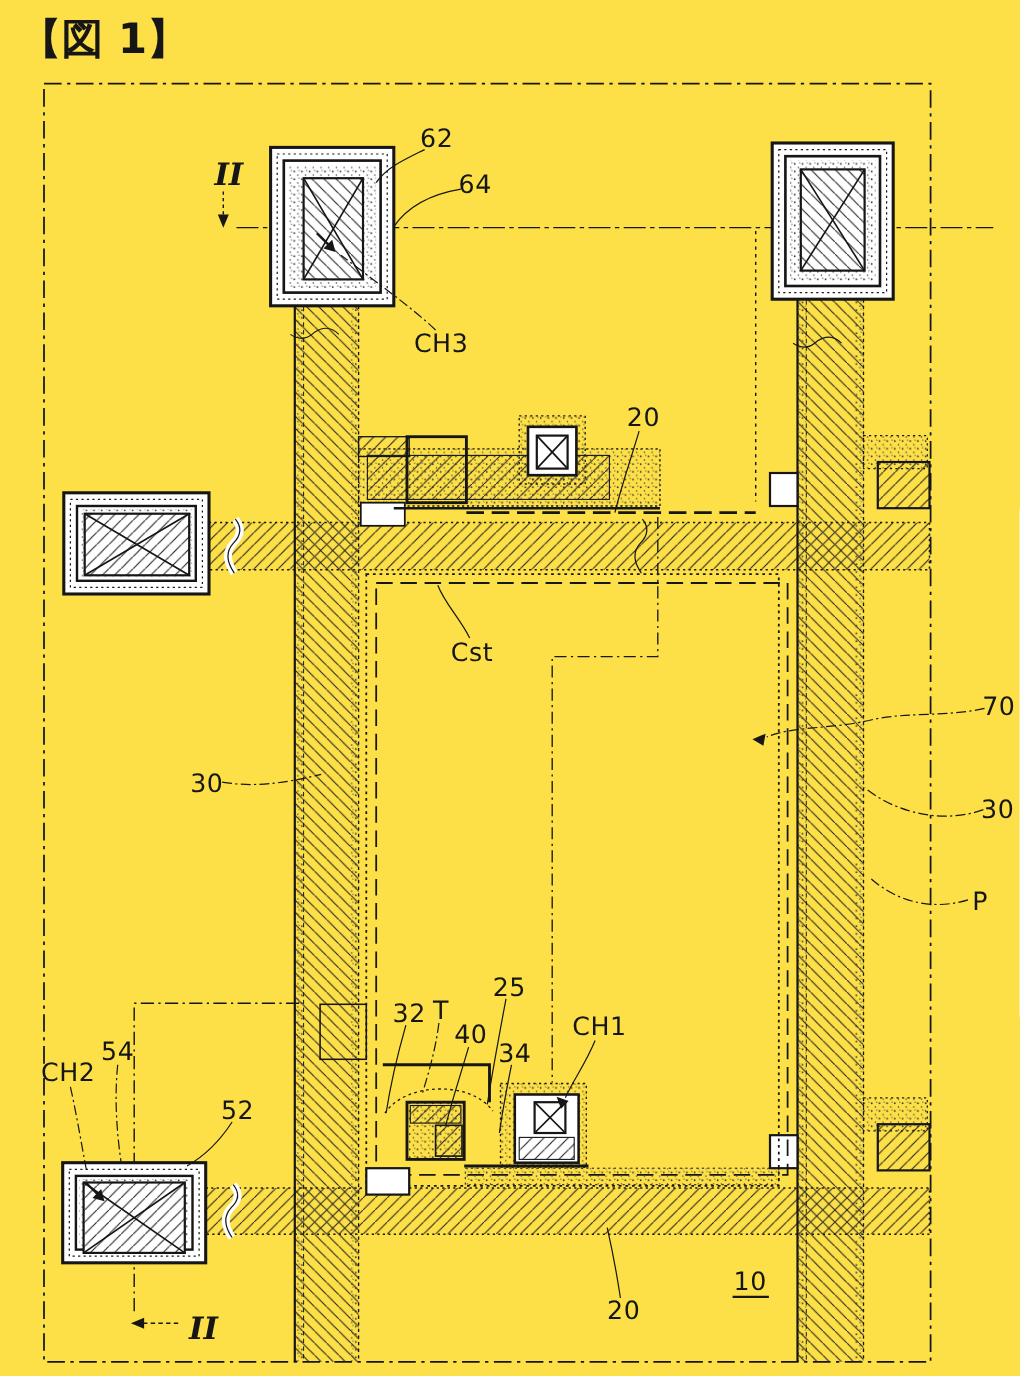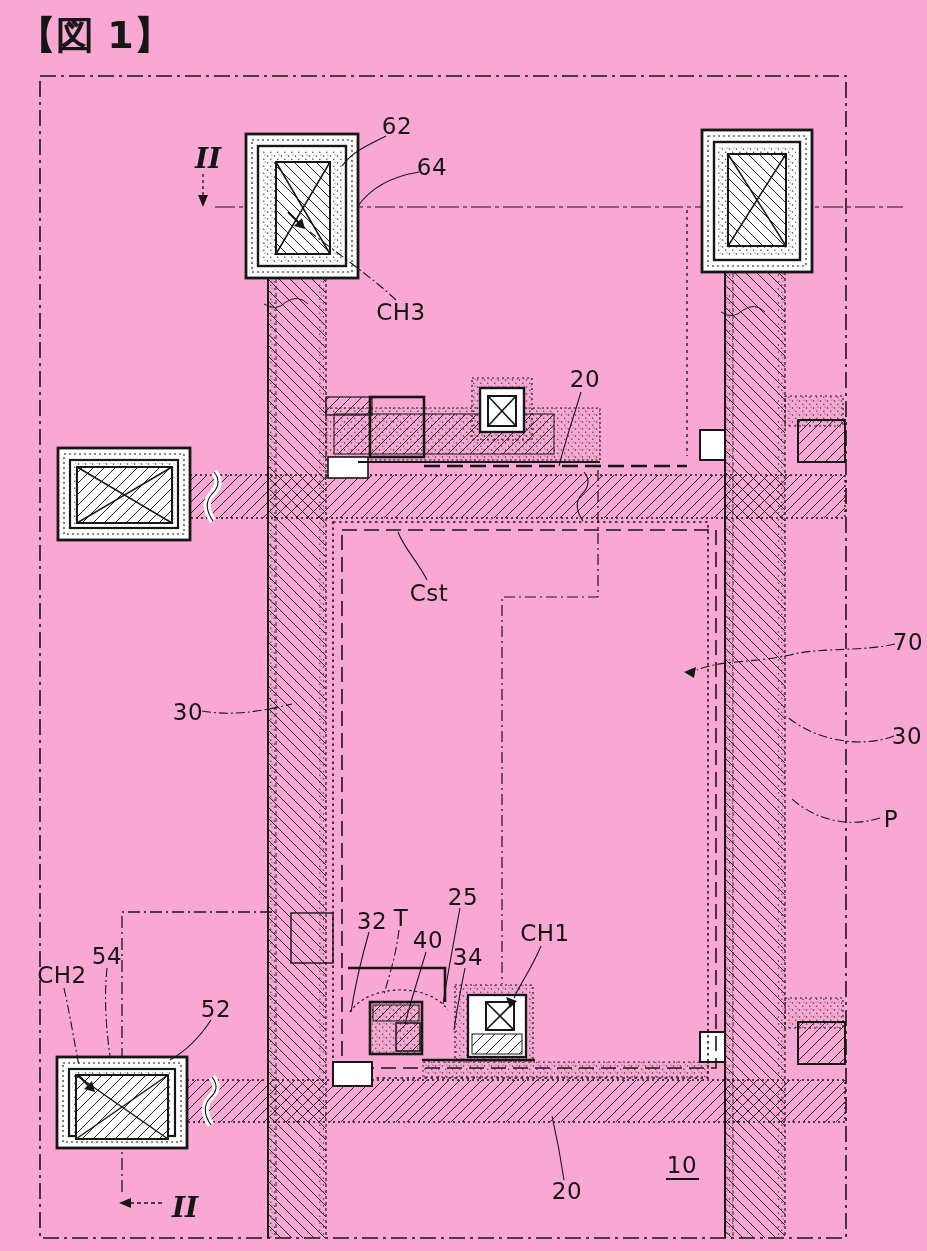--- a/index.html
+++ b/index.html
@@ -1,16 +1,16 @@
 <!DOCTYPE html>
 <html><head>
 <meta charset="utf-8">
 <style>
   html,body{margin:0;padding:0;background:#fff;}
-  #stage{position:relative;width:927px;height:1251px;background:#f9a8d4;overflow:hidden;
+  #stage{position:relative;width:927px;height:1251px;background:#fde047;overflow:hidden;
          font-family:"DejaVu Sans","Liberation Sans",sans-serif;}
   svg{position:absolute;left:0;top:0;}
   text{fill:#161616;}
   .ref{font-size:23px;letter-spacing:0.5px;}
   .sec{font-size:28px;font-weight:bold;font-style:italic;font-family:"DejaVu Serif","Liberation Serif",serif;}
   .ttl{font-size:38px;font-weight:bold;}
 </style>
 </head>
 <body>
 

